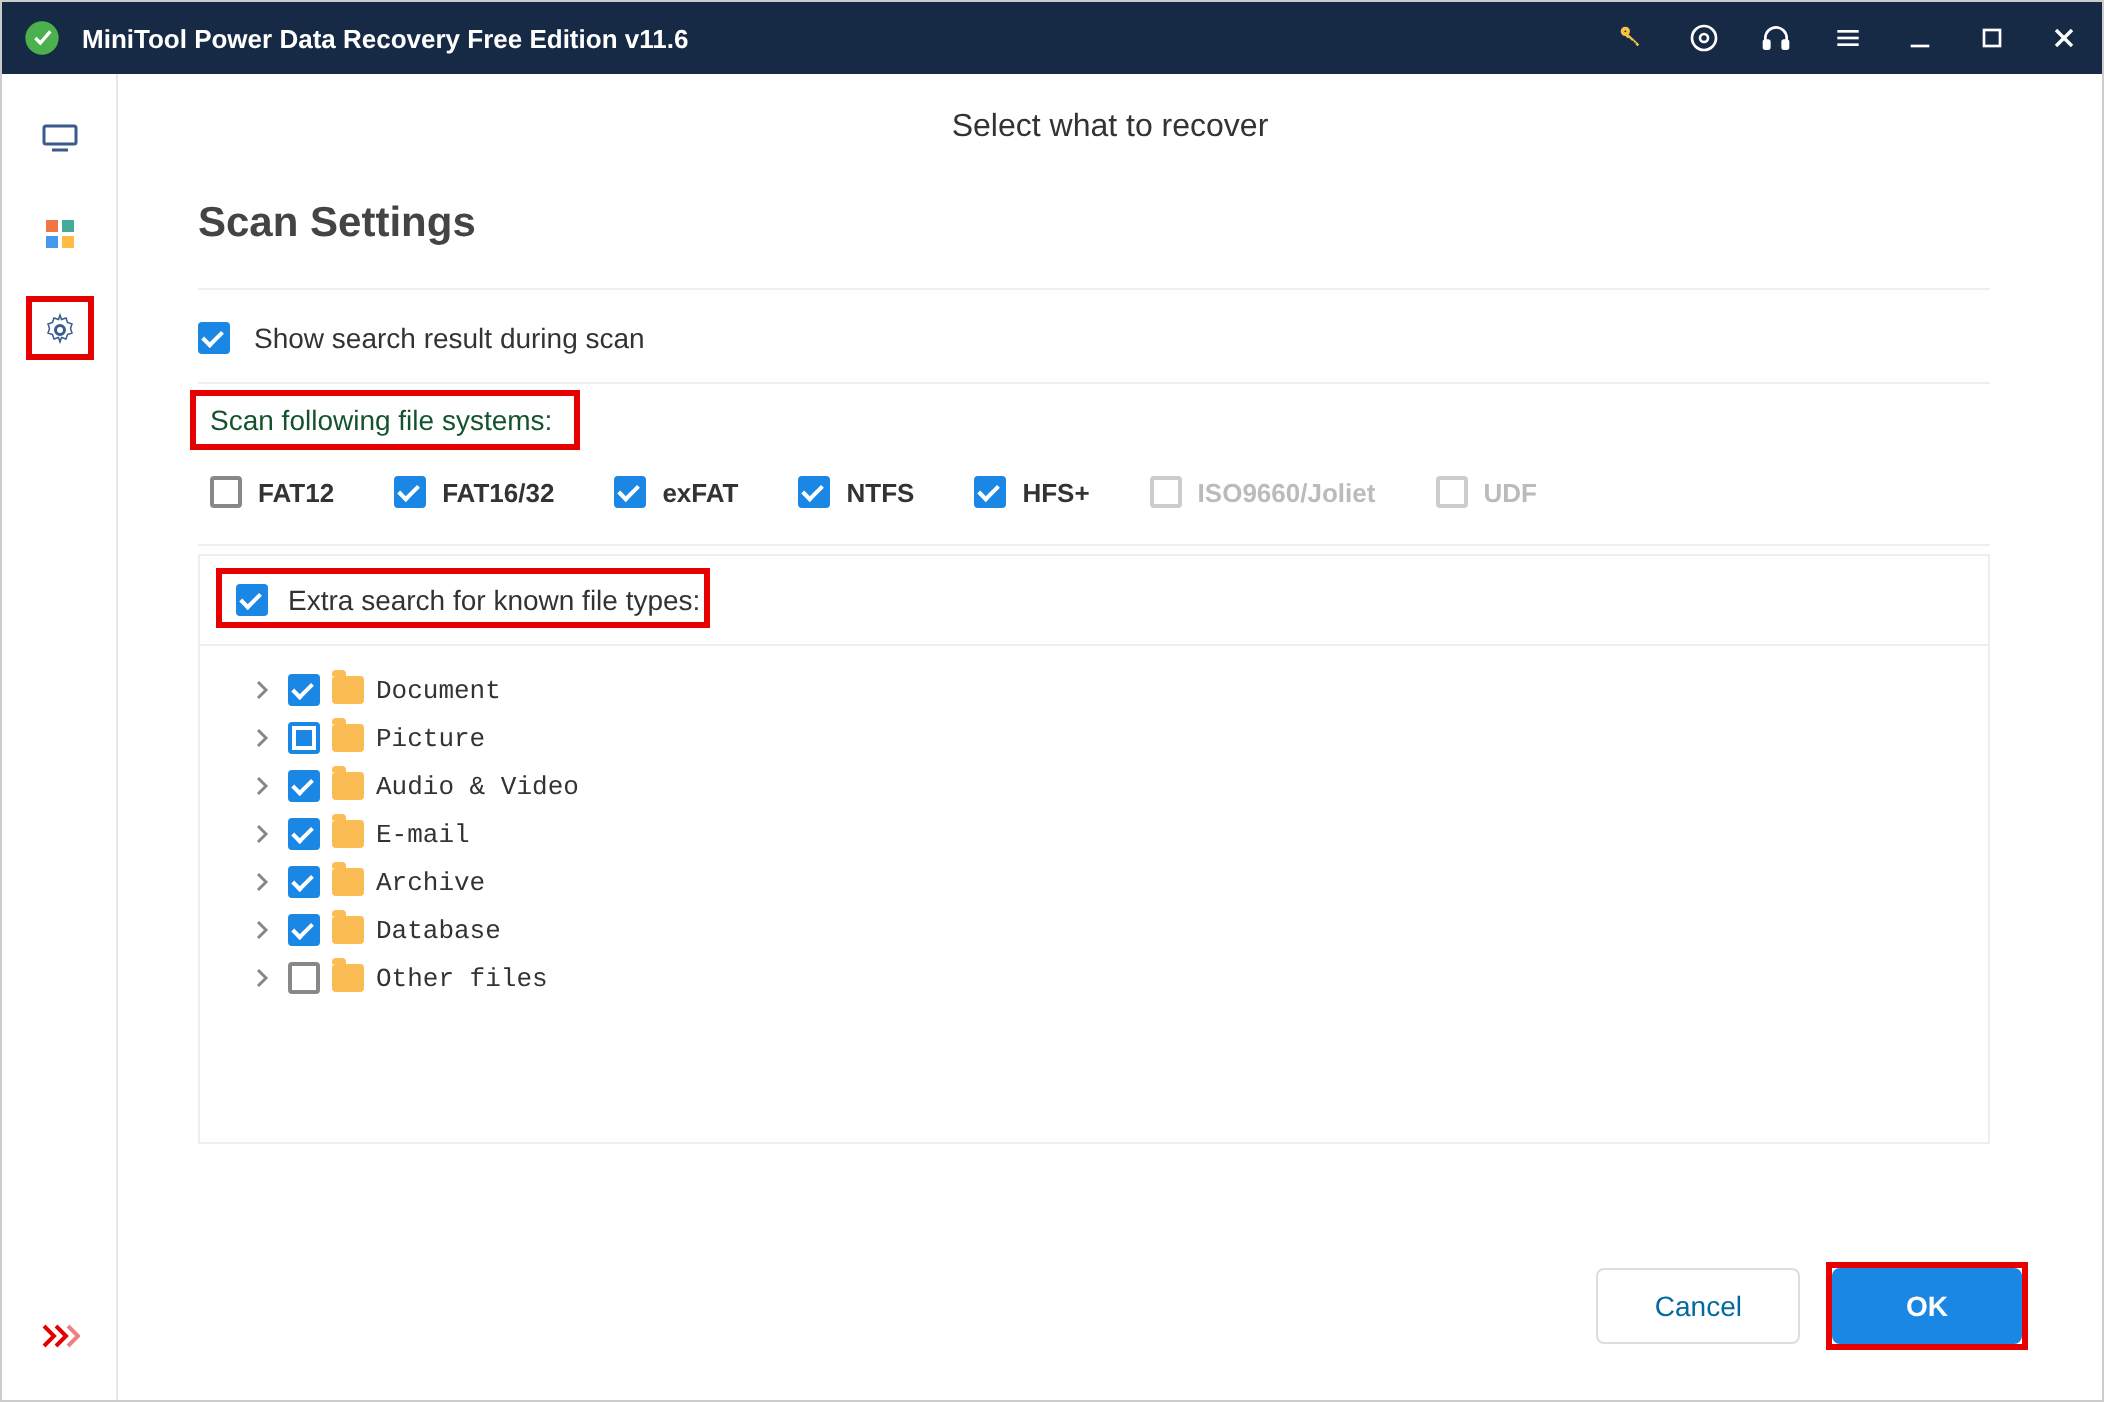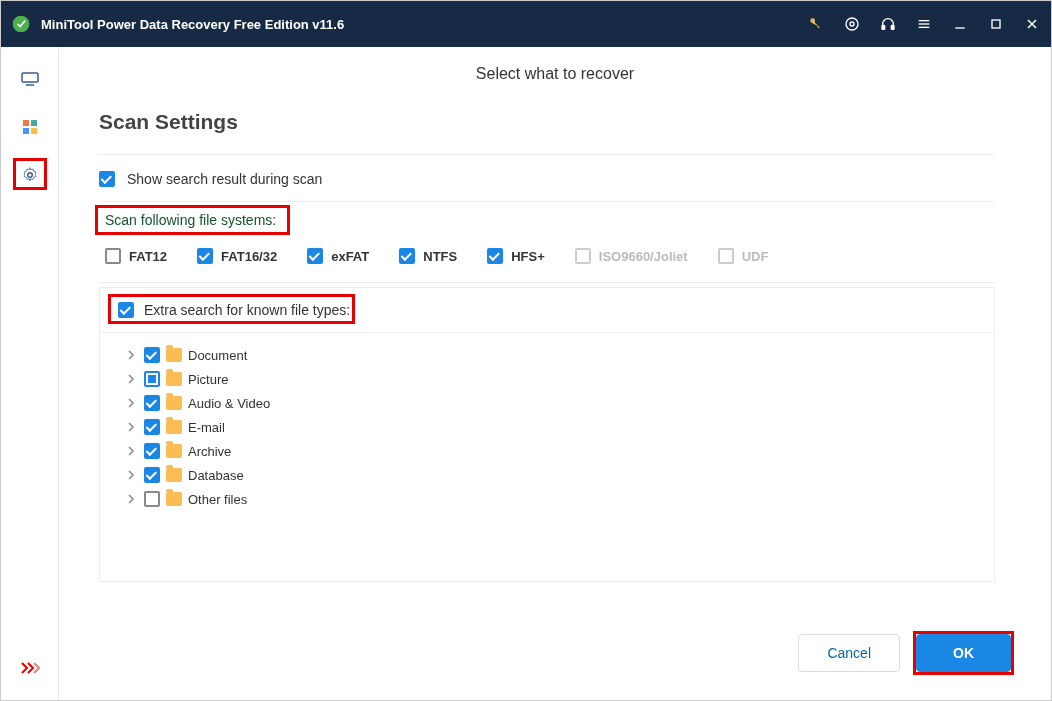--- a/index.html
+++ b/index.html
@@ -9,21 +9,21 @@
   height: 701px;
   background: #fff;
   border: 1px solid #ccc;
   overflow: hidden;
   display: flex;
   flex-direction: column;
 }
 .titlebar {
   background: #172a45;
   color: #fff;
-  height: 46px;
+  height: 36px;
   display: flex;
   align-items: center;
   padding: 0 10px;
   font-size: 13px;
   font-weight: bold;
 }
 .titlebar .logo {
   width: 20px;
   height: 20px;
   margin-right: 10px;
@@ -203,20 +203,21 @@
 .tree {
   padding: 10px 0 70px 24px;
   font-size: 13px;
   color: #333;
 }
 .tree-row {
   display: flex;
   align-items: center;
   gap: 6px;
   padding: 4px 0;
+  font-family: Liberation Mono, monospace;
 }
 .expand-arrow {
   width: 14px;
   height: 14px;
   display: flex;
   align-items: center;
   justify-content: center;
   cursor: pointer;
   color: #888;
 }

